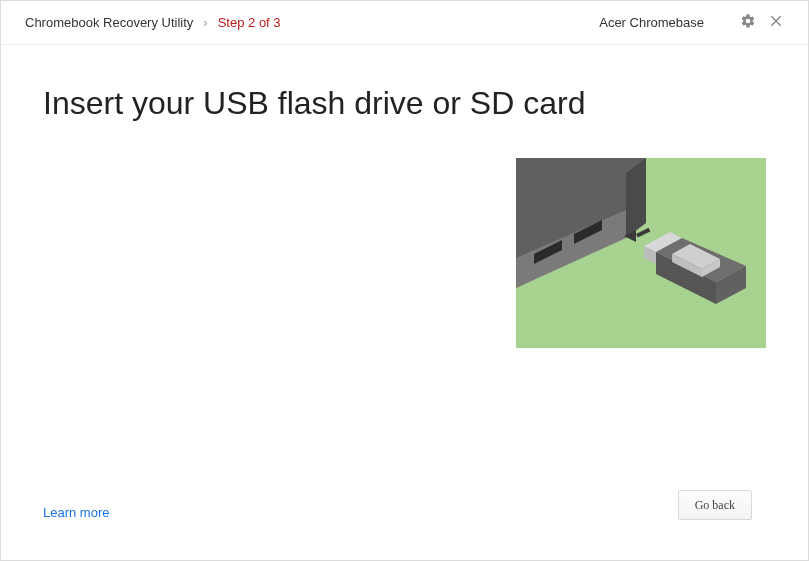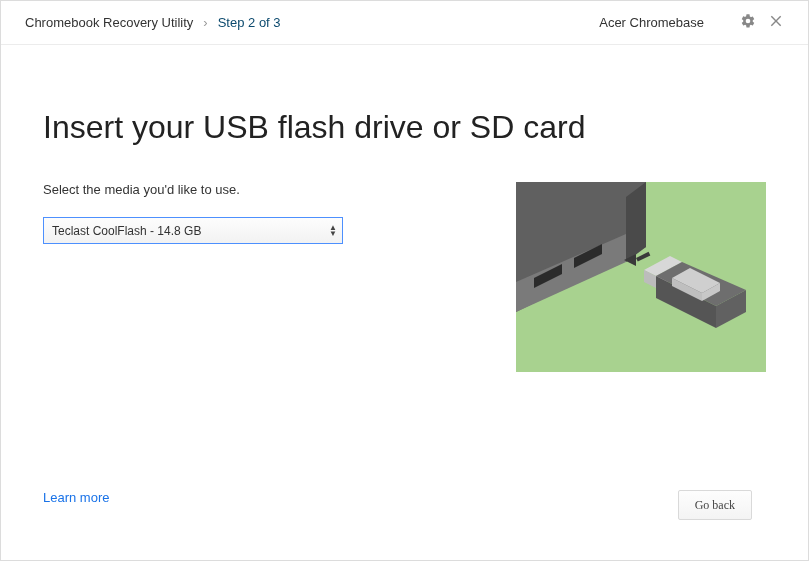--- a/index.html
+++ b/index.html
@@ -10,37 +10,36 @@
     height: 561px;
     overflow: hidden;
   }
   .window {
     width: 809px;
     height: 561px;
     background: #fff;
     border: 1px solid #dcdcdc;
     display: flex;
     flex-direction: column;
-    gap: 24px;
   }
   .titlebar {
     display: flex;
     align-items: center;
     height: 44px;
     padding: 0 18px 0 24px;
     border-bottom: 1px solid #ececec;
     font-size: 13px;
     color: #333;
   }
   .titlebar .crumb-sep {
     color: #999;
     margin: 0 10px;
     font-size: 13px;
   }
-  .titlebar .step { color: #0c4a6e; }
+  .titlebar .step { color: #b91c1c; }
   .titlebar-spacer { flex: 1; }
   .device-name { color: #333; margin-right: 30px; }
   .icon-btn {
     width: 28px; height: 28px;
     display: flex; align-items: center; justify-content: center;
     color: #6b6b6b;
     cursor: pointer;
     border-radius: 3px;
   }
   .content {
@@ -93,21 +92,21 @@
     font-size: 8px;
     color: #444;
   }
   .illustration {
     width: 250px;
     height: 190px;
     margin-left: auto;
   }
   .footer {
     display: flex;
-    align-items: flex-start;
+    align-items: flex-end;
     padding: 0 42px 40px 42px;
     height: 70px;
   }
   .learn-more {
     color: #1a73e8;
     font-size: 13px;
     text-decoration: none;
     cursor: pointer;
   }
   .footer-spacer { flex: 1; }
@@ -159,32 +158,20 @@
             <line x1="20" y1="4" x2="4" y2="20"></line>
           </svg>
       </span>
     </div>
   </div>
 
   <div class="content">
     <h1 class="page-title">Insert your USB flash drive or SD card</h1>
 
     <div class="body-row">
-      <div class="left-col">
-        <div class="prompt">Select the media you'd like to use.</div>
-        <div class="select-wrap">
-          <select class="media-select">
-            <option>Teclast CoolFlash - 14.8 GB</option>
-          </select>
-          <span class="select-arrows">
-            <span>▲</span>
-              <span>▼</span>
-          </span>
-        </div>
-      </div>
 
       <div class="illustration">
         <svg viewBox="0 0 250 190" width="250" height="190">
           <rect x="0" y="0" width="250" height="190" fill="#a8d28f"></rect>
 
           <polygon points="0,0 130,0 130,65 0,130" fill="#606060"></polygon>
           <polygon points="130,0 130,65 110,80 110,15" fill="#4a4a4a"></polygon>
           <polygon points="0,130 110,80 110,52 0,100" fill="#7a7a7a"></polygon>
 
           <polygon points="18,96 46,82 46,92 18,106" fill="#2b2b2b"></polygon>

